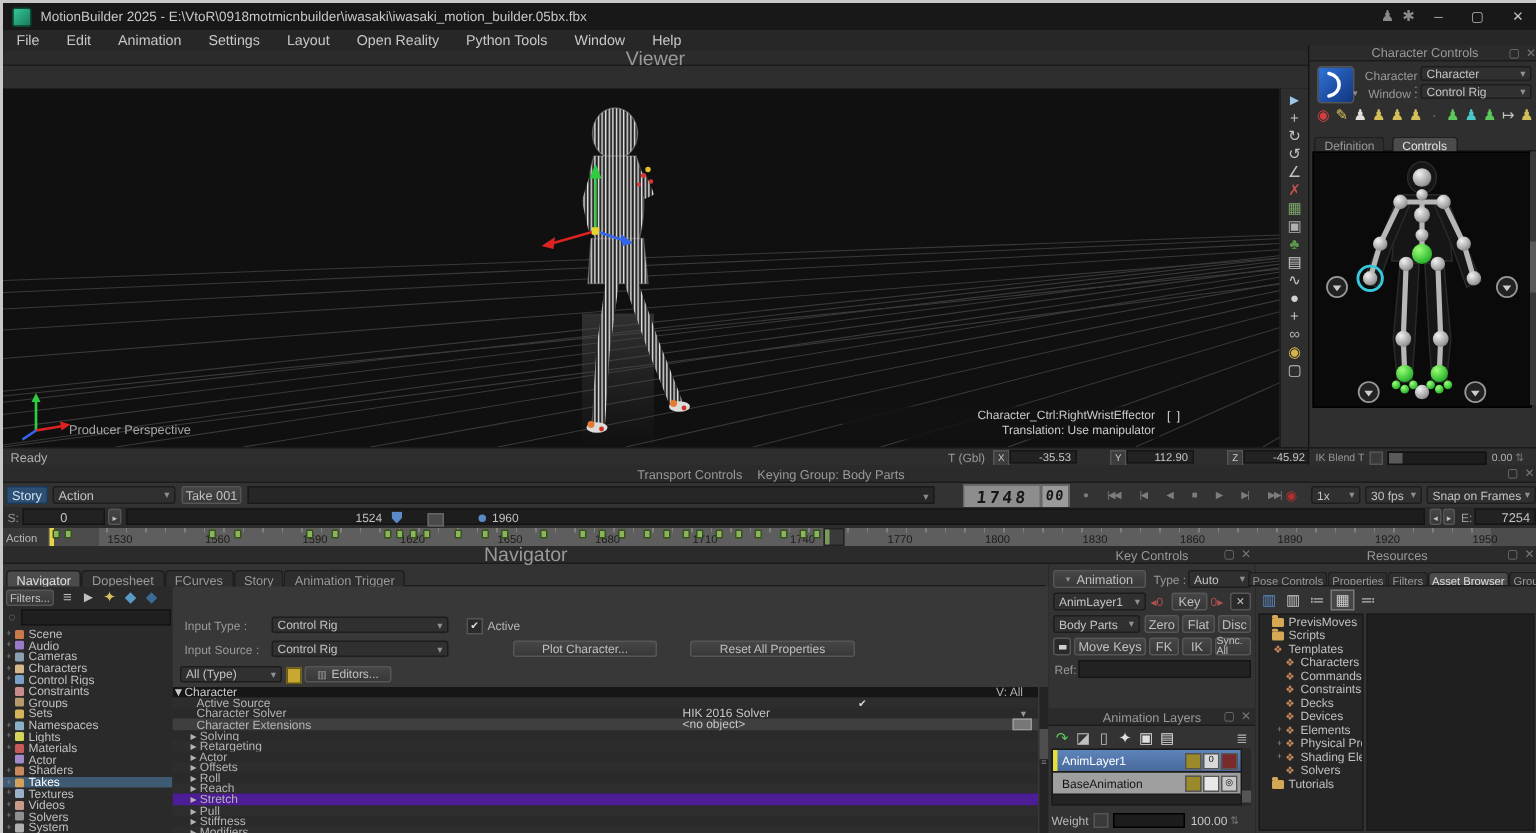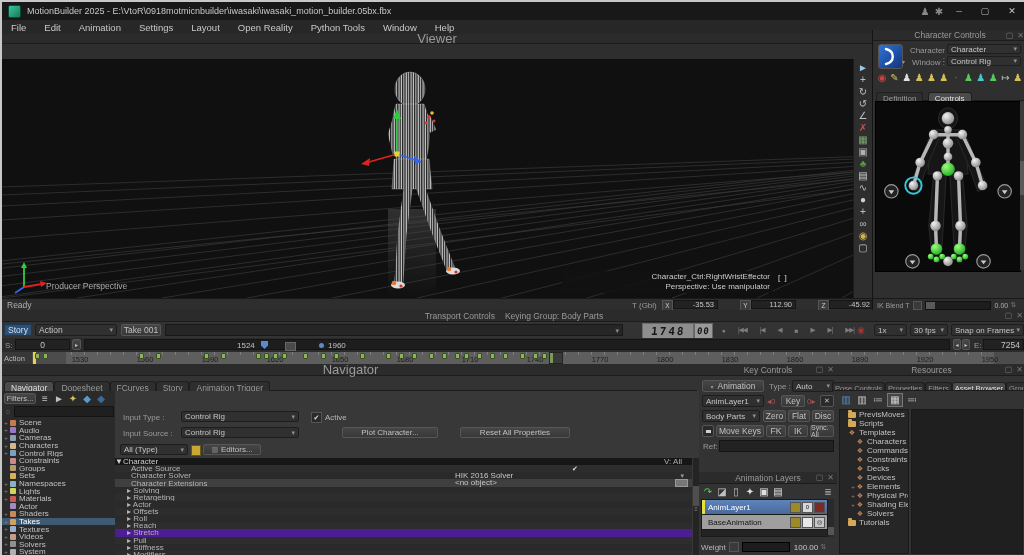--- a/index.html
+++ b/index.html
@@ -170,21 +170,21 @@
           <line x1="22" y1="228" x2="22" y2="208" stroke="#2ecc40" stroke-width="1.8"></line>
             <polygon points="19,209 25,209 22,203" fill="#2ecc40"></polygon>
           <line x1="22" y1="228" x2="40" y2="225" stroke="#dd2222" stroke-width="1.8"></line>
             <polygon points="38,222 39,228 45,224" fill="#dd2222"></polygon>
           <line x1="22" y1="228" x2="13" y2="234" stroke="#3366ee" stroke-width="1.8"></line>
         </g>
       </svg>
       <div class="abs t85" style="left:44px;top:222px;color:#a8a8a8;">Producer Perspective</div>
       <div class="abs" style="left:560px;top:212px;width:205px;text-align:right;background:rgba(18,18,18,0.85);padding:1px 3px;line-height:10px;">
         <div class="t8" style="color:#cccccc;">Character_Ctrl:RightWristEffector</div>
-        <div class="t8" style="color:#cccccc;">Perspective: Use manipulator</div>
+        <div class="t8" style="color:#cccccc;">Translation: Use manipulator</div>
       </div>
       <div class="abs t8" style="left:776px;top:214px;color:#ddd;letter-spacing:1px;">[ ]</div>
     </div>
 
     <div class="abs" id="side-toolbar" style="left:851px;top:25px;width:19px;height:239px;background:#2e2e2e;border-left:1px solid #1c1c1c;display:flex;flex-direction:column;align-items:center;padding-top:2px;box-sizing:border-box;">
         <span class="icon" style="color: rgb(156, 200, 232);">►</span>
         <span class="icon" style="color: rgb(192, 192, 192);">+</span>
         <span class="icon" style="color: rgb(192, 192, 192);">↻</span>
         <span class="icon" style="color: rgb(192, 192, 192);">↺</span>
         <span class="icon" style="color: rgb(192, 192, 192);">∠</span>

